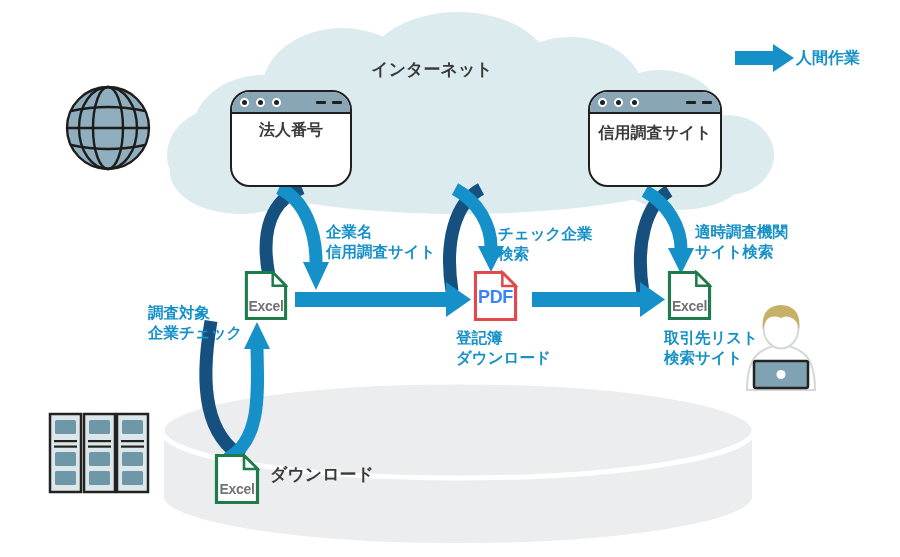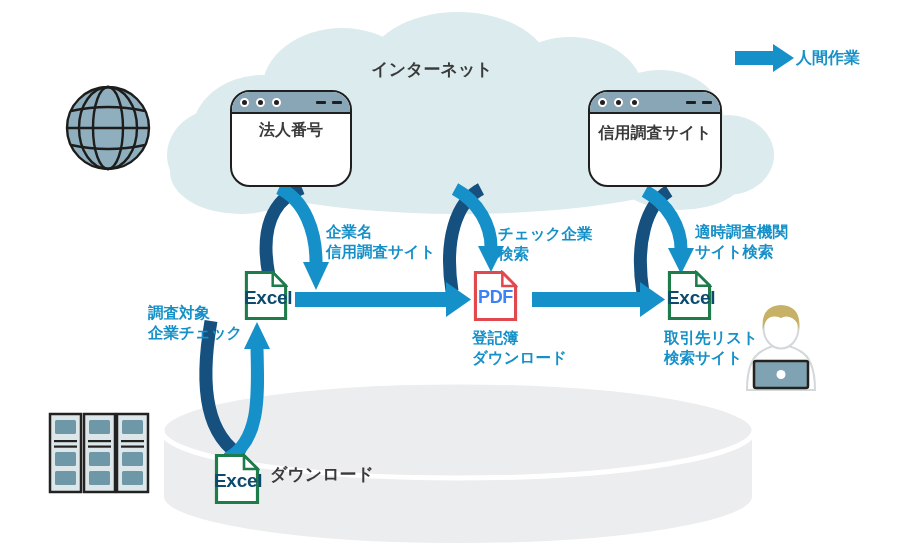--- a/index.html
+++ b/index.html
@@ -28,21 +28,21 @@
   }
   .browser .title.two{margin-top:5px;}
   .browser .title.one{margin-top:8px;font-family:Liberation Serif, serif;}
   
   .doc{position:absolute;}
   .doc svg{position:absolute;left:0;top:0;width:100%;height:100%;}
   .doc .doclabel{
     position:absolute;left:0;right:0;top:50%;transform:translateY(-42%);
     text-align:center;font-weight:bold;letter-spacing:-0.3px;
   }
-  .doc.excel .doclabel{color:#0c4a6e;font-size:19px;}
+  .doc.excel .doclabel{color:#737373;font-size:14px;margin-top:9px;}
   .doc.pdf .doclabel{color:#3b82f6;font-size:18px;}
   
   .bluelabel{
     position:absolute;color:#1590c8;font-weight:bold;font-size:15.5px;line-height:20px;
     white-space:nowrap;
   }
   .darklabel{
     position:absolute;color:#3a3a3a;font-weight:bold;white-space:nowrap;
   }
   #internet-label{font-size:17px;left:352px;top:58px;width:160px;text-align:center;}
@@ -233,21 +233,21 @@
     <div>サイト検索</div>
   </div>
   <div class="bluelabel" style="left:498px;top:224px;">
     <div>チェック企業</div>
     <div>検索</div>
   </div>
   <div class="bluelabel" style="left:148px;top:264px;margin-top:39px;">
     <div>調査対象</div>
     <div>企業チェック</div>
   </div>
-  <div class="bluelabel" style="left:472px;top:328px;">
+  <div class="bluelabel" style="left:456px;top:328px;">
     <div>登記簿</div>
     <div>ダウンロード</div>
   </div>
   <div class="bluelabel" style="left:664px;top:328px;">
     <div>取引先リスト</div>
     <div>検索サイト</div>
   </div>
 
   <div id="client-list-label" class="darklabel">ダウンロード</div>
 

